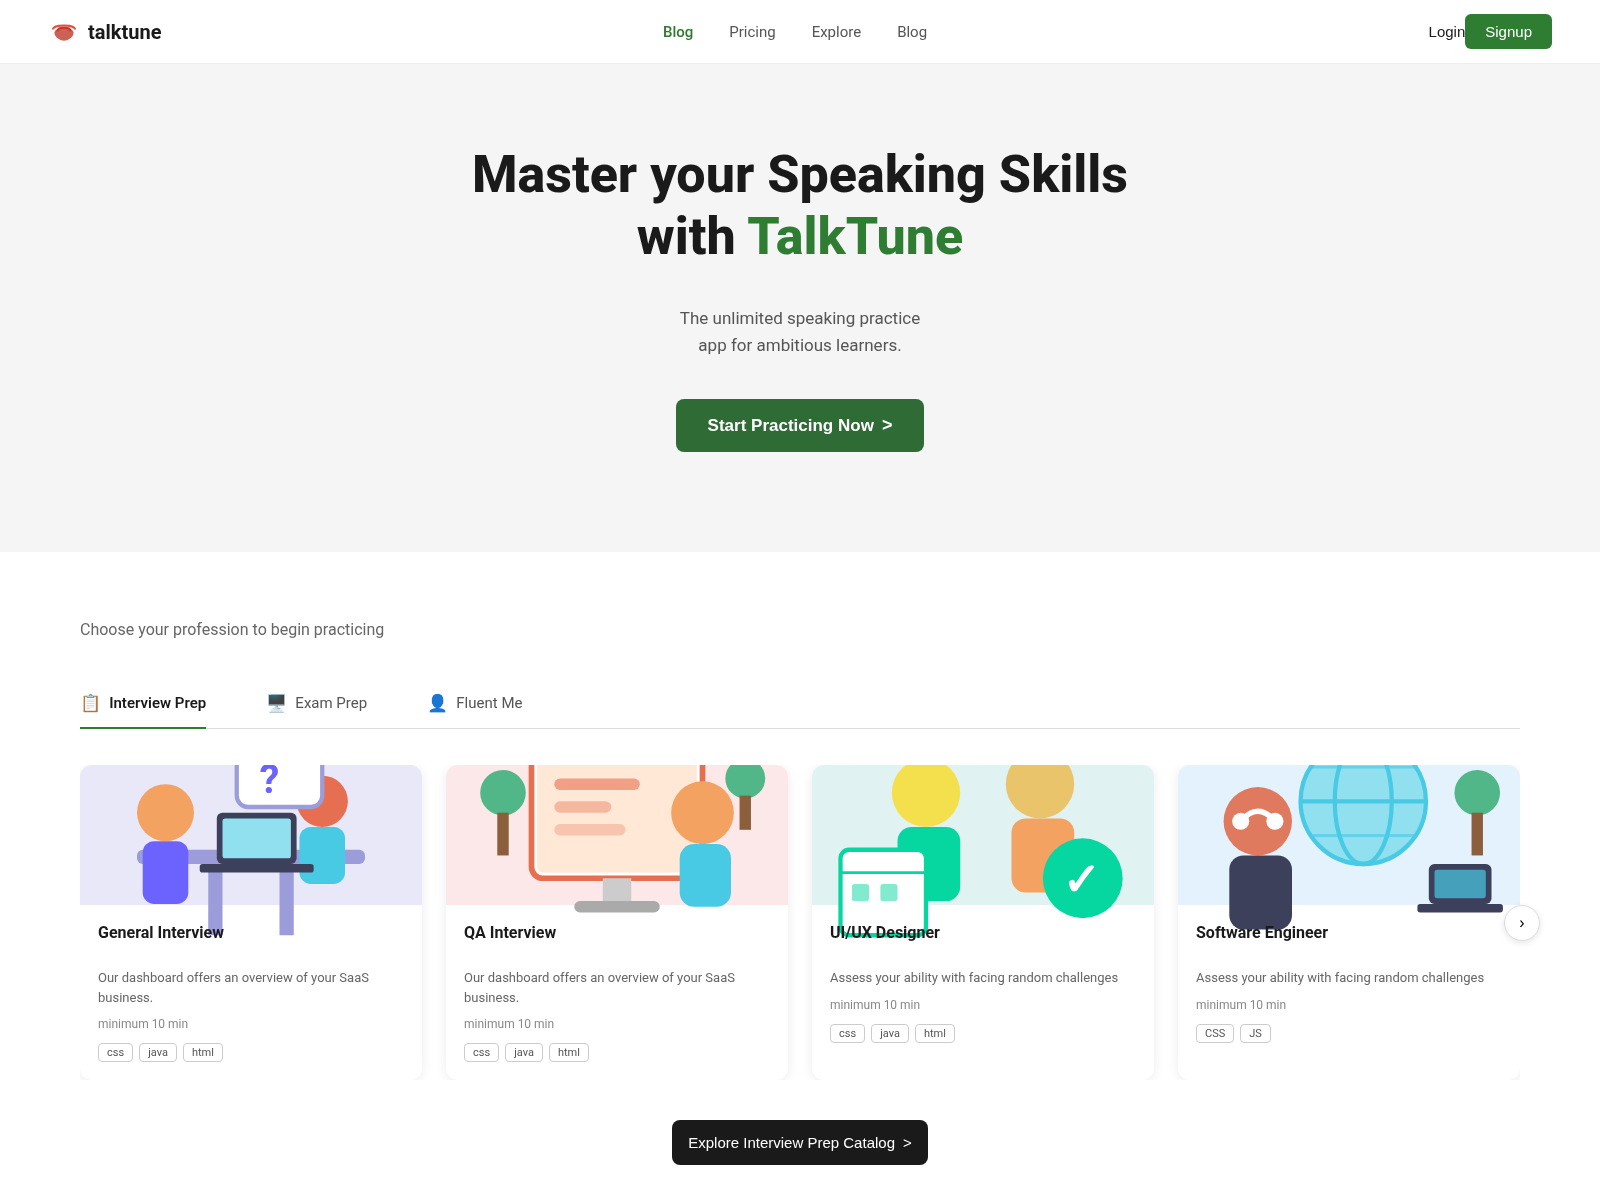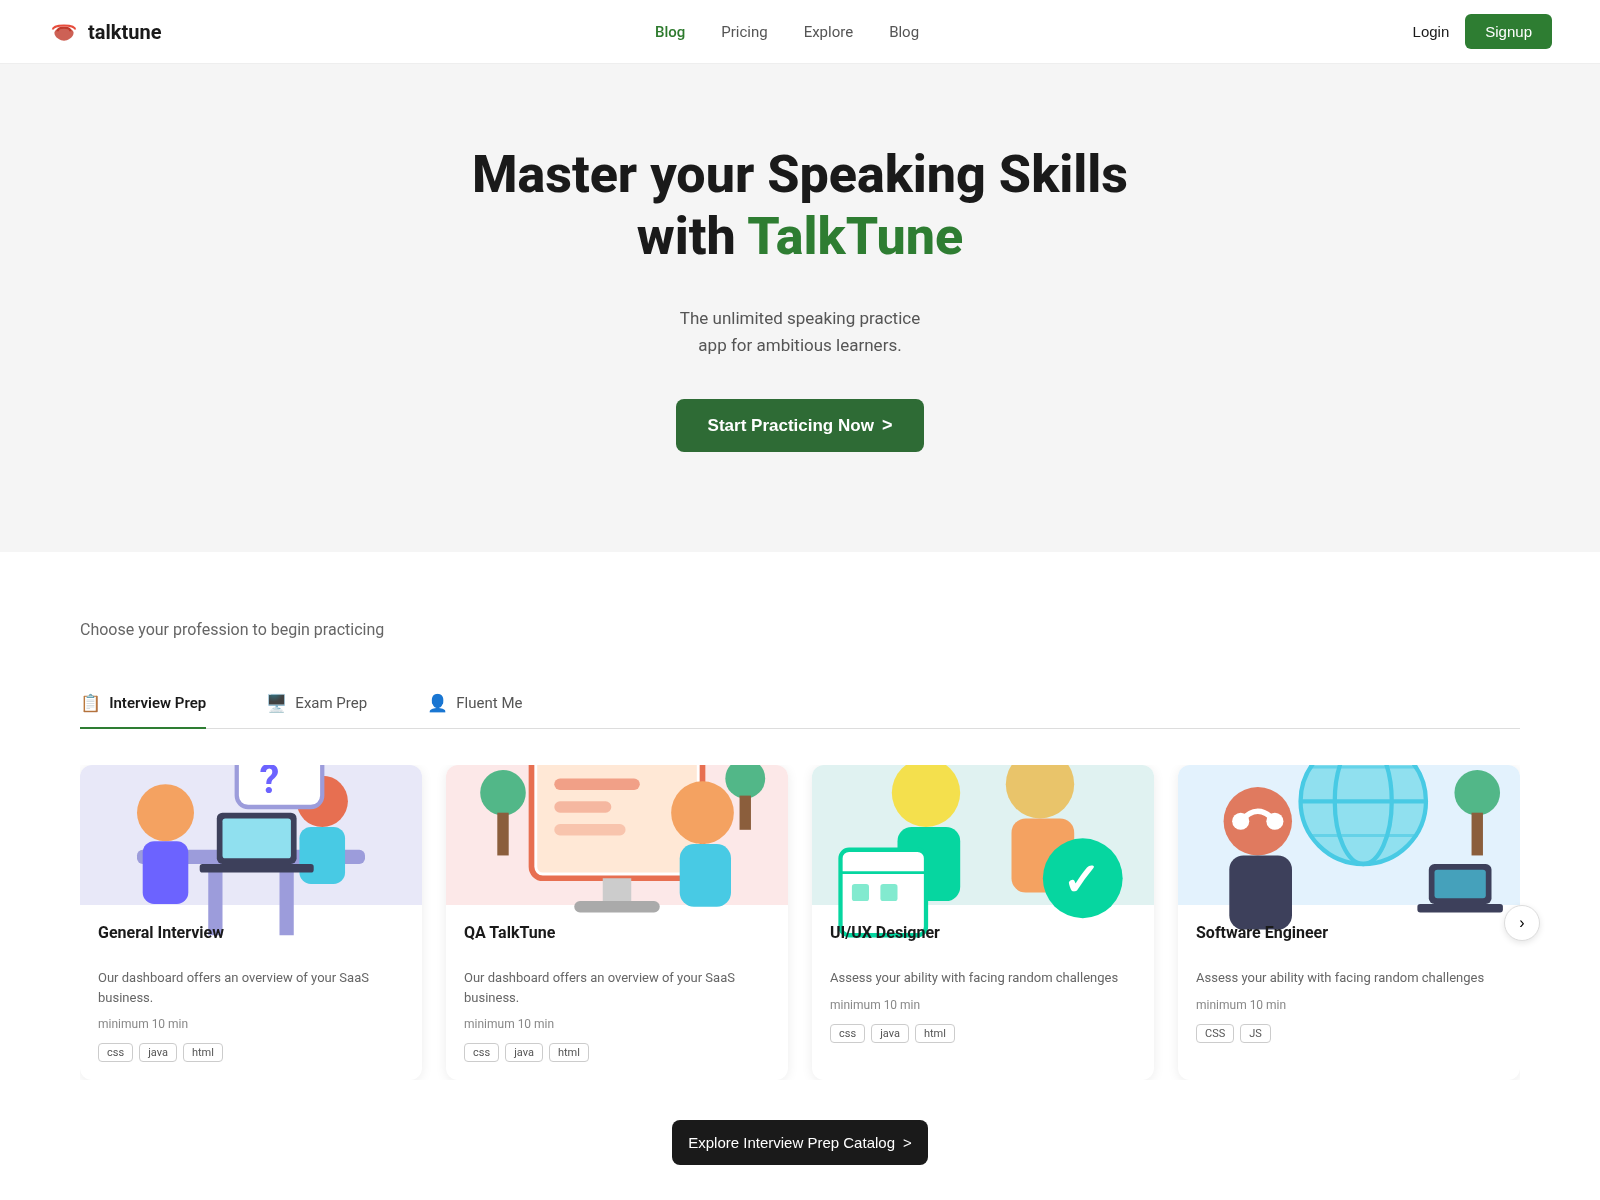--- a/index.html
+++ b/index.html
@@ -10,21 +10,21 @@
       display: flex; align-items: center; justify-content: space-between;
       padding: 0 48px; height: 64px; background: #fff;
       border-bottom: 1px solid #eee; position: sticky; top: 0; z-index: 100;
     }
     .nav-logo { display: flex; align-items: center; gap: 8px; }
     .nav-logo-icon { width: 32px; height: 28px; }
     .nav-logo-text { font-size: 20px; font-weight: 700; color: #1a1a1a; }
     .nav-links { display: flex; align-items: center; gap: 36px; }
     .nav-link { text-decoration: none; font-size: 15px; color: #555; }
     .nav-link.active { color: #2d7a2d; font-weight: 500; }
-    .nav-actions { display: flex; align-items: center; gap: 16px; }
+    .nav-actions { display: flex; align-items: center; gap: 0; }
     .btn-login { background: none; border: none; cursor: pointer; font-size: 15px; color: #1a1a1a; }
     .btn-signup { background: #2e7d32; color: #fff; border: none; border-radius: 6px; padding: 9px 20px; font-size: 15px; font-weight: 500; cursor: pointer; }
 
     
     .hero {
       background: #f5f5f5; text-align: center;
       padding: 80px 20px 100px;
     }
     .hero-title { font-size: 52px; font-weight: 800; line-height: 1.2; color: #1a1a1a; }
     .hero-title-line2 { font-size: 52px; font-weight: 800; }
@@ -206,21 +206,21 @@
             <circle cx="20" cy="35" r="8" fill="#52b788"></circle>
             <rect x="18" y="42" width="4" height="15" fill="#8b5e3c"></rect>
             <circle cx="105" cy="30" r="7" fill="#52b788"></circle>
             <rect x="103" y="36" width="4" height="12" fill="#8b5e3c"></rect>
 
             <rect x="55" y="65" width="10" height="8" fill="#ccc"></rect>
             <rect x="45" y="73" width="30" height="4" rx="2" fill="#aaa"></rect>
           </svg>
         </div>
         <div class="card-body">
-          <div class="card-title">QA TalkTune</div>
+          <div class="card-title">QA Interview</div>
           <div class="card-desc">Our dashboard offers an overview of your SaaS business.</div>
           <div class="card-meta">minimum 10 min</div>
           <div class="card-tags">
             <span class="tag">css</span>
             <span class="tag">java</span>
             <span class="tag">html</span>
           </div>
         </div>
       </div>
 

